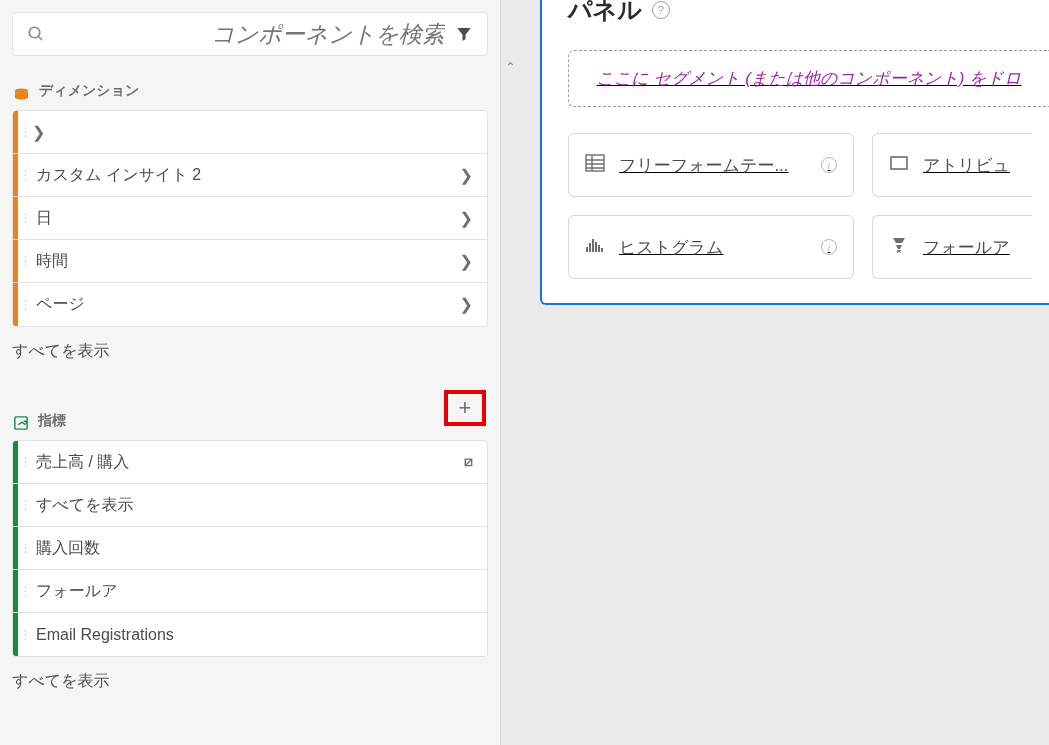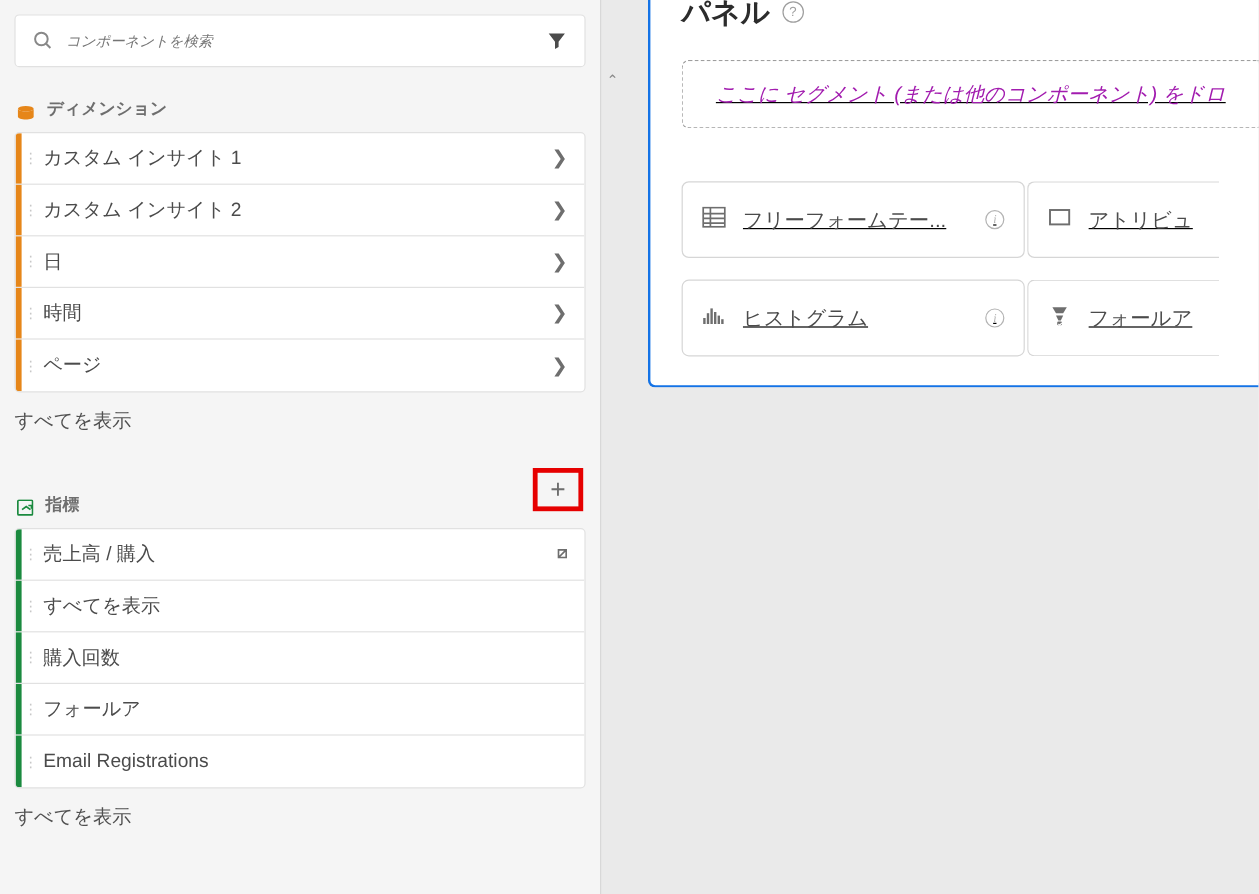--- a/index.html
+++ b/index.html
@@ -32,24 +32,25 @@
   }
   .search-icon {
     width: 18px;
     height: 18px;
     color: #888;
   }
   .search-input {
     flex: 1;
     border: none;
     outline: none;
-    font-size: 12px;
+    font-size: 23px;
     color: #999;
     font-style: italic;
     background: transparent;
+    text-align: right;
   }
   .filter-icon {
     width: 18px;
     height: 18px;
     color: #4b4b4b;
   }
   .section {
     padding: 0 12px;
   }
   .section-header {
@@ -202,22 +203,22 @@
     margin-top: 18px;
     text-align: center;
     font-size: 17px;
     color: #a21caf;
     font-style: italic;
     white-space: nowrap;
     overflow: hidden;
   }
   .cards-row {
     display: flex;
-    gap: 2px;
-    margin-top: 44px;
+    gap: 18px;
+    margin-top: 26px;
   }
   .cards-col {
     display: flex;
     flex-direction: column;
     gap: 18px;
   }
   .viz-card {
     border: 1px solid #d6d6d6;
     border-radius: 6px;
     height: 64px;
@@ -277,21 +278,20 @@
       <svg class="dim-icon" viewBox="0 0 16 12" fill="currentColor">
           <ellipse cx="8" cy="2.5" rx="7" ry="2.5"></ellipse>
           <path d="M1 2.5v7c0 1.4 3.1 2.5 7 2.5s7-1.1 7-2.5v-7c0 1.4-3.1 2.5-7 2.5S1 3.9 1 2.5z"></path>
         </svg>
       <span>ディメンション</span>
     </div>
     <div class="item-list">
       <div class="item-row">
         <div class="stripe stripe-orange"></div>
         <span class="dots">⋮</span>
-        <span class="item-label">カスタム インサイト 1</span>
         <span class="chev">❯</span>
       </div>
       <div class="item-row">
         <div class="stripe stripe-orange"></div>
         <span class="dots">⋮</span>
         <span class="item-label">カスタム インサイト 2</span>
         <span class="chev">❯</span>
       </div>
       <div class="item-row">
         <div class="stripe stripe-orange"></div>

